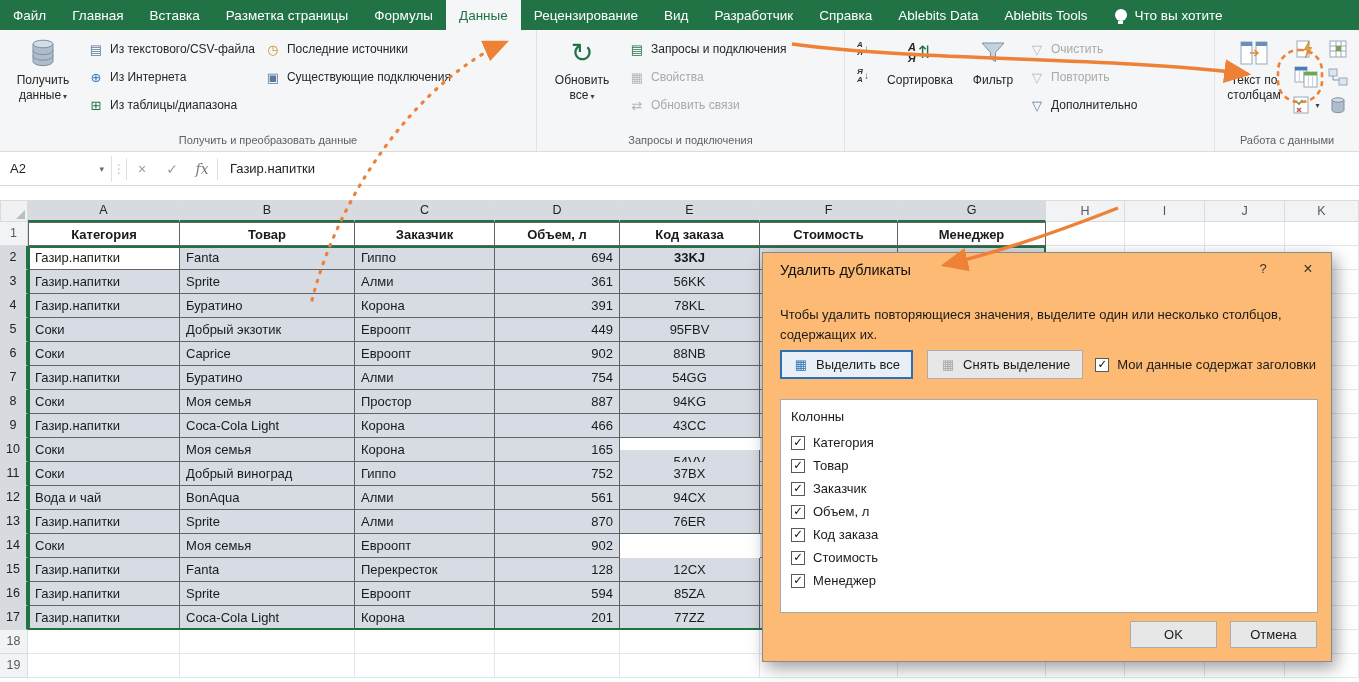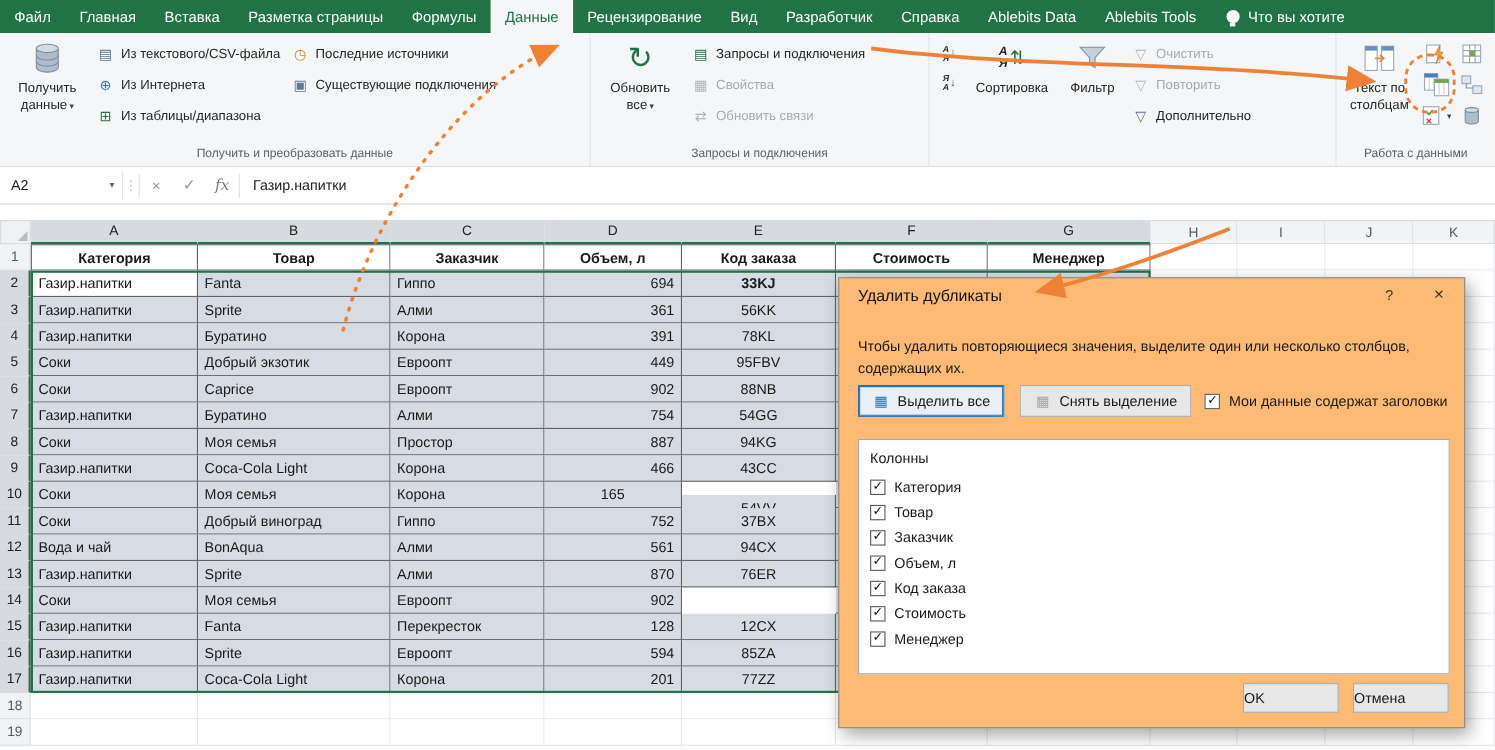--- a/index.html
+++ b/index.html
@@ -81,21 +81,21 @@
   .dbtnrow{position:absolute;left:17px;top:97px;right:15px;display:flex;align-items:center}
   .wbtn{height:29px;display:flex;align-items:center;gap:7px;padding:0 12px;background:#e7e7e7;border:1px solid #acacac;font-size:13px;color:#1a1a1a}
   .wbtn.first{border:1px solid #2a70b8;box-shadow:inset 0 0 0 1px #2a70b8;background:#e9eff6}
   .wbtn + .wbtn{margin-left:14px}
   .hdrchk{margin-left:auto;display:flex;align-items:center;gap:8px}
   .chk{width:14px;height:14px;border:1px solid #595959;background:#fff;flex:none;display:flex;align-items:center;justify-content:center;font-size:11.5px;line-height:1;color:#111;font-weight:bold}
   .dlist{position:absolute;left:17px;top:146px;width:538px;height:214px;border:1px solid #a9a9a9;padding:7px 10px;overflow:hidden;background:#fff}
   .dlist-label{height:24px;line-height:20px}
   .chkitem{display:flex;align-items:center;gap:8px;height:23px}
   .dfooter{position:absolute;right:14px;bottom:13px;display:flex;gap:13px}
-  .dbtn{width:87px;height:27px;background:#e7e7e7;border:1px solid #acacac;line-height:25px;font-size:13px}
+  .dbtn{width:87px;height:27px;background:#e7e7e7;border:1px solid #acacac;text-align:center;line-height:25px;font-size:13px}
 
   .arrows{position:absolute;left:0;top:0;z-index:50;pointer-events:none}
 </style>
 </head>
 <body>
 
 <div class="tabbar">
   <div class="tab">Файл</div>
   <div class="tab">Главная</div>
   <div class="tab">Вставка</div>
@@ -460,21 +460,21 @@
         <div class="cell" style="width: 79px;"></div>
         <div class="cell" style="width: 80px;"></div>
         <div class="cell" style="width: 80px;"></div>
         <div class="cell" style="width: 74px;"></div>
       </div>
       <div class="grow">
         <div class="rowhdr sel">10</div>
         <div class="cell tb tb-left selbg" style="width: 152px;">Соки</div>
         <div class="cell tb selbg" style="width: 175px;">Моя семья</div>
         <div class="cell tb selbg" style="width: 140px;">Корона</div>
-        <div class="cell tb selbg num" style="width: 125px; text-align: center;">165</div>
+        <div class="cell tb selbg num" style="width: 125px;">165</div>
         <div class="cell tb selbg code" style="width: 140px; margin-top: 12px;">54VV</div>
         <div class="cell tb selbg" style="width: 138px;"></div>
         <div class="cell tb selbg" style="width: 148px;"></div>
         <div class="cell" style="width: 79px;"></div>
         <div class="cell" style="width: 80px;"></div>
         <div class="cell" style="width: 80px;"></div>
         <div class="cell" style="width: 74px;"></div>
       </div>
       <div class="grow">
         <div class="rowhdr sel">11</div>

